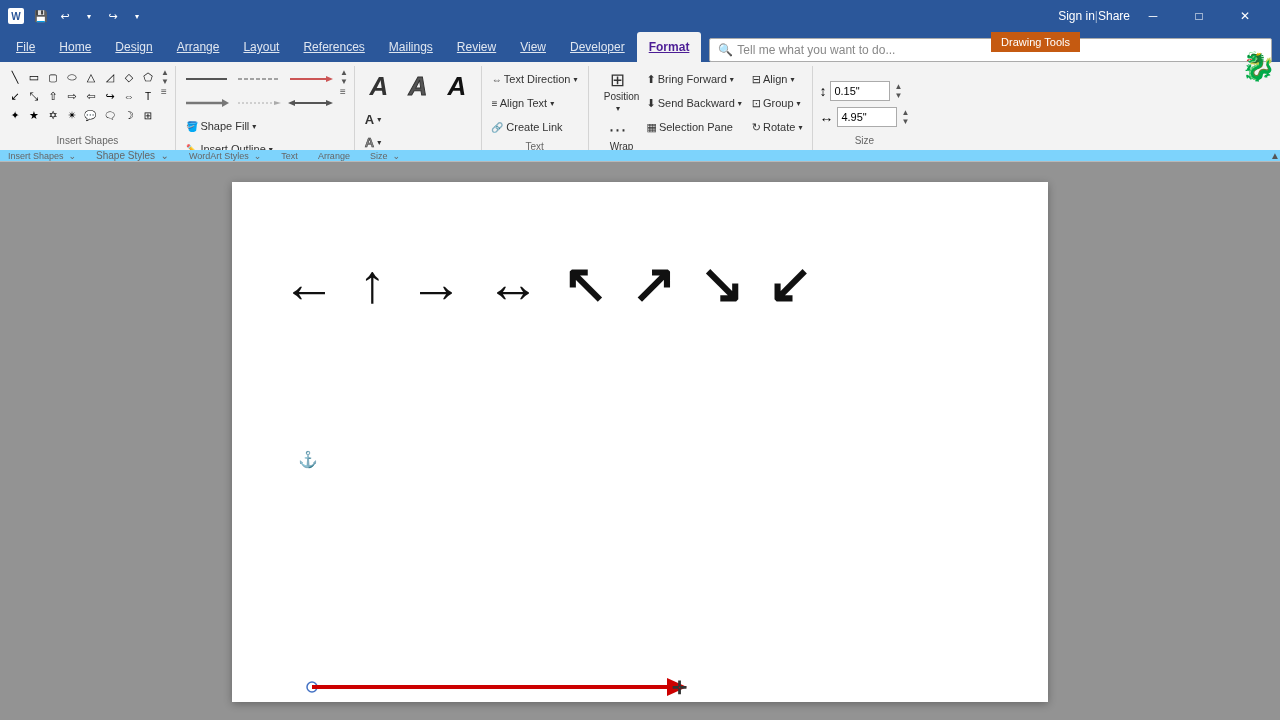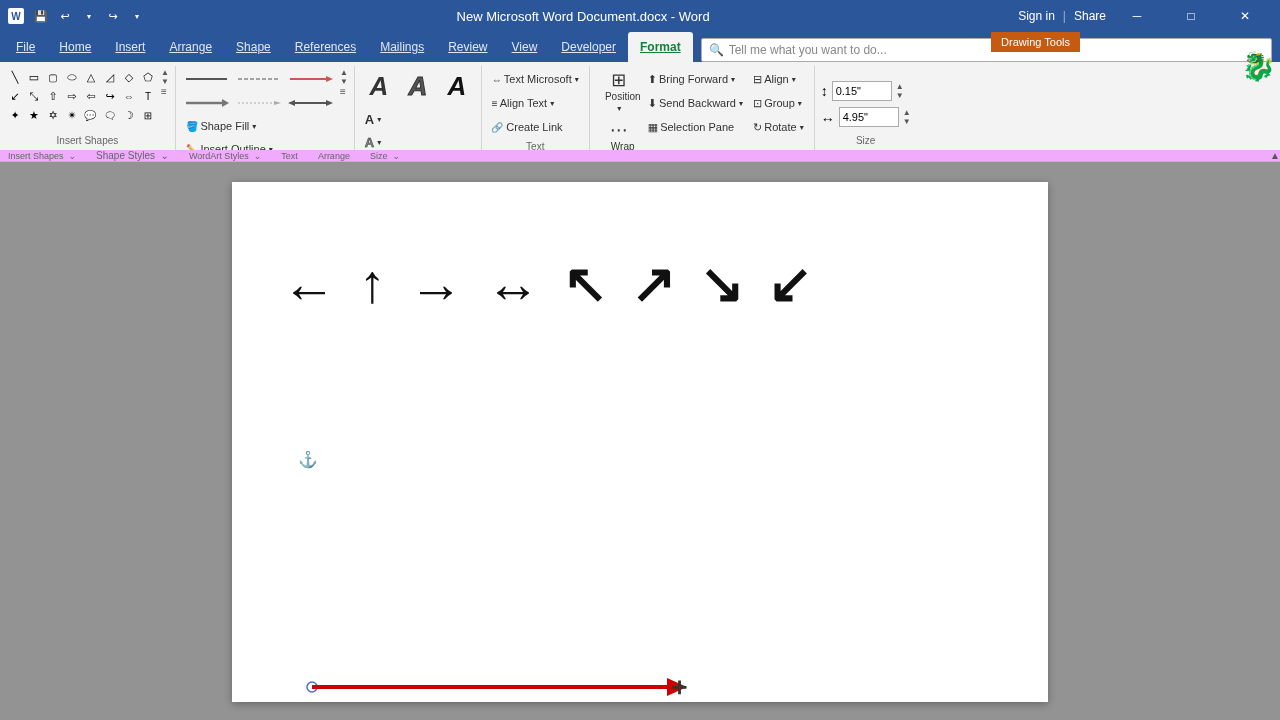--- a/index.html
+++ b/index.html
@@ -153,21 +153,21 @@
       border-radius: 2px;
       font-size: 12px;
       color: #555;
       cursor: text;
     }
 
     
     .user-area {
       display: flex;
       align-items: center;
-      gap: 8px;
+      gap: 0;
       color: white;
       font-size: 12px;
       padding-right: 4px;
       text-align: right;
     }
     .sign-in-btn {
       color: white;
       cursor: pointer;
       font-size: 12px;
     }
@@ -242,45 +242,42 @@
       </div>
 
       <div class="qs-toolbar">
         <div class="qs-btn">💾</div>
         <div class="qs-btn">↩</div>
         <div class="qs-btn" style="font-size:8px;">▾</div>
         <div class="qs-btn">↪</div>
         <div class="qs-btn" style="font-size:8px;">▾</div>
       </div>
     </div>
-    <div class="title-bar-center">
-      <span>New Microsoft Word Document.docx - Word</span>
-    </div>
     <div class="user-area">
       <span class="sign-in-btn">Sign in</span>
       <span style="color:rgba(255,255,255,0.5)">|</span>
       <span class="sign-in-btn">Share</span>
       <div class="win-btn">─</div>
       <div class="win-btn">□</div>
       <div class="win-btn close">✕</div>
     </div>
   </div>
 
   <div class="ribbon-tabs-row">
     <div class="ribbon-tab">File</div>
     <div class="ribbon-tab">Home</div>
-    <div class="ribbon-tab">Insert</div>
+    <div class="ribbon-tab">Design</div>
     <div class="ribbon-tab">Arrange</div>
-    <div class="ribbon-tab">Shape</div>
+    <div class="ribbon-tab">Layout</div>
     <div class="ribbon-tab">References</div>
     <div class="ribbon-tab">Mailings</div>
     <div class="ribbon-tab">Review</div>
     <div class="ribbon-tab">View</div>
     <div class="ribbon-tab">Developer</div>
-    <div class="ribbon-tab active" style="background:#f3f3f3;color:#15803d;">Format</div>
+    <div class="ribbon-tab active" style="background:#f3f3f3;color:#4c1d95;">Format</div>
     <div class="search-bar">
       <span style="color:#aaa; margin-right:4px;">🔍</span>
       <span style="color:#888;">Tell me what you want to do...</span>
     </div>
   </div>
 
   <div class="ribbon-content">
 
     <div class="ribbon-group">
       <div class="ribbon-group-content">
@@ -422,21 +419,21 @@
         </div>
       </div>
       <div class="ribbon-group-label">WordArt Styles</div>
     </div>
 
     <div class="ribbon-group">
       <div class="ribbon-group-content">
         <div style="display:flex;flex-direction:column;gap:2px;">
           <div class="rb-btn-small">
             <span style="font-size:10px;">⇔</span>
-            <span>Text Microsoft</span>
+            <span>Text Direction</span>
             <span class="dropdown-arrow">▾</span>
           </div>
           <div class="rb-btn-small">
             <span style="font-size:10px;">≡</span>
             <span>Align Text</span>
             <span class="dropdown-arrow">▾</span>
           </div>
           <div class="rb-btn-small">
             <span style="font-size:10px;">🔗</span>
             <span>Create Link</span>
@@ -525,21 +522,21 @@
           </div>
         </div>
       </div>
 
       <div style="position:absolute;right:4px;top:50px;font-size:28px;">🐉</div>
       <div class="ribbon-group-label">Size</div>
     </div>
 
   </div>
 
-  <div style="height:18px;background:#f0abfc;border-bottom:1px solid #b8b8b8;display:flex;align-items:center;padding-left:8px;gap:20px;">
+  <div style="height:18px;background:#7dd3fc;border-bottom:1px solid #b8b8b8;display:flex;align-items:center;padding-left:8px;gap:20px;">
     <span style="font-size:9px;color:#666;">Insert Shapes &nbsp;⌄</span>
     <span style="font-size:10px;color:#666;">Shape Styles &nbsp;⌄</span>
     <span style="font-size:9px;color:#666;">WordArt Styles &nbsp;⌄</span>
     <span style="font-size:9px;color:#666;">Text</span>
     <span style="font-size:9px;color:#666;">Arrange</span>
     <span style="font-size:9px;color:#666;">Size &nbsp;⌄</span>
     <span style="margin-left:auto;font-size:10px;color:#555;cursor:pointer;">▲</span>
   </div>
 
   <div class="content-area">

